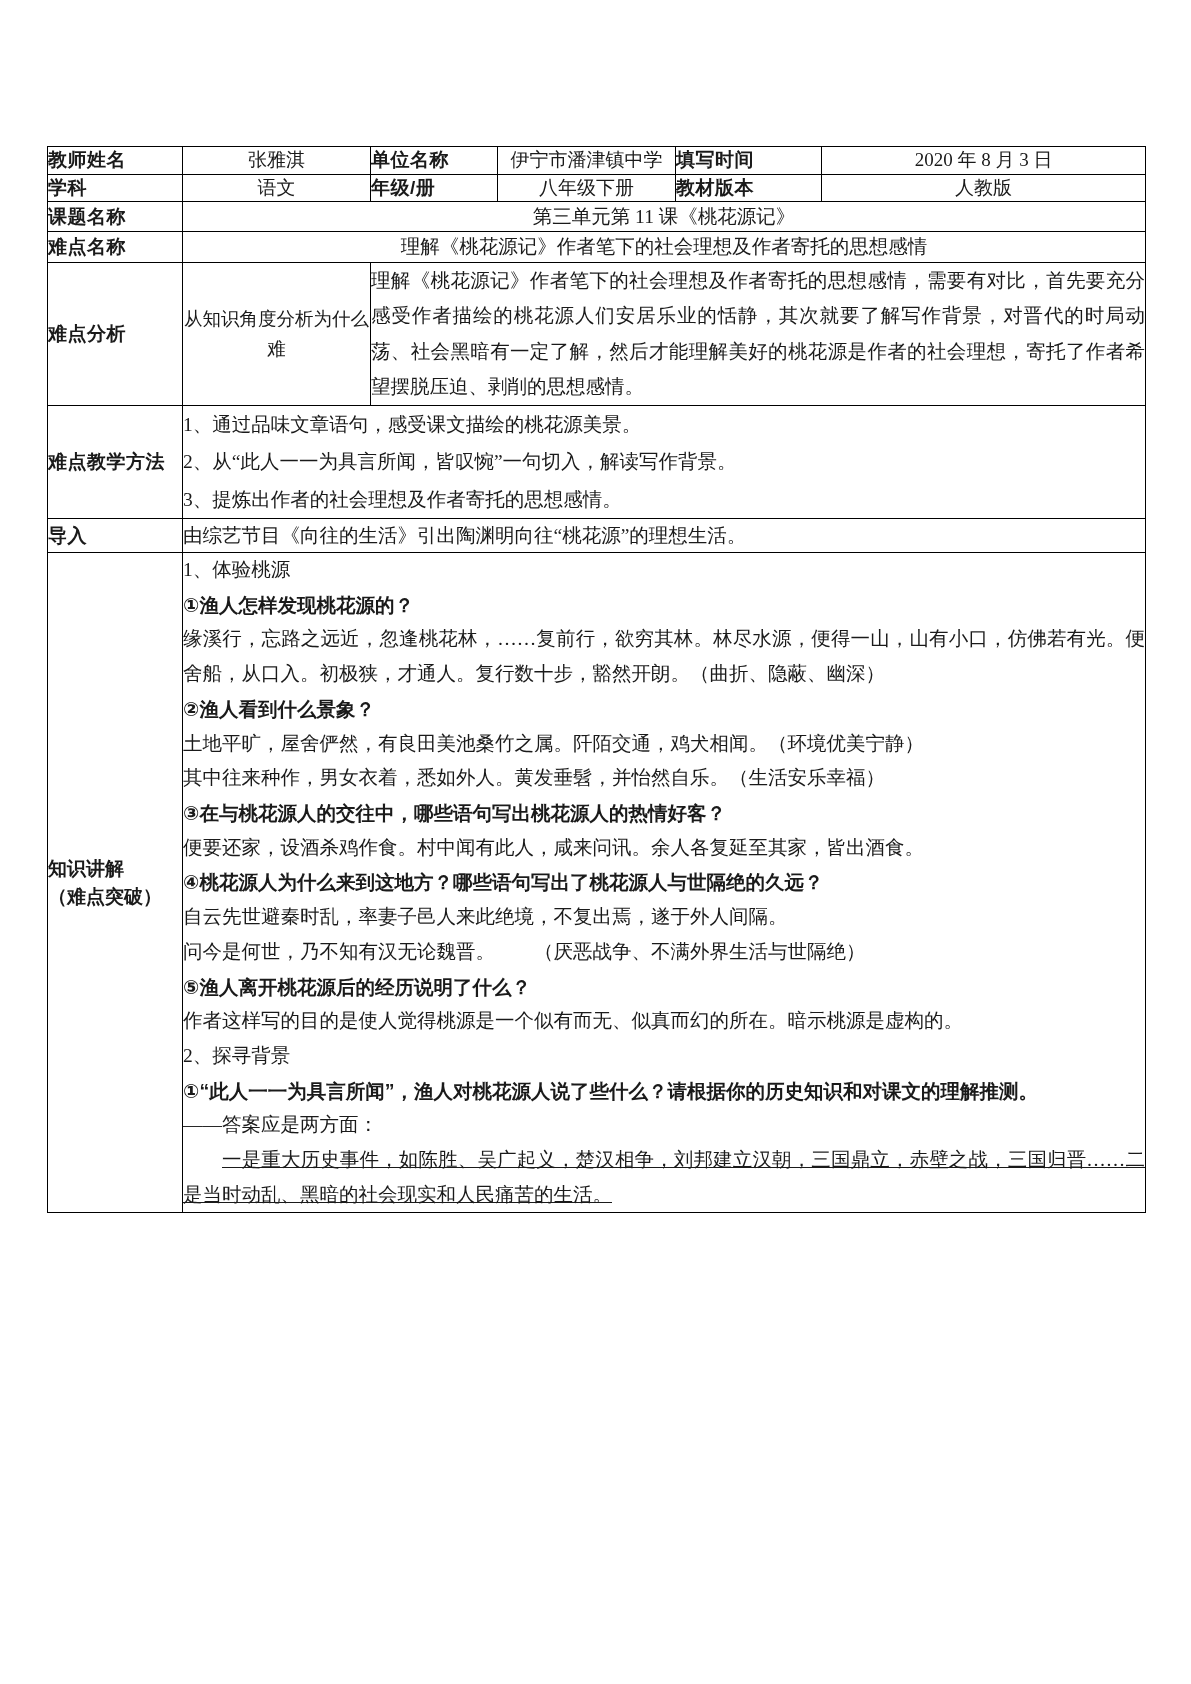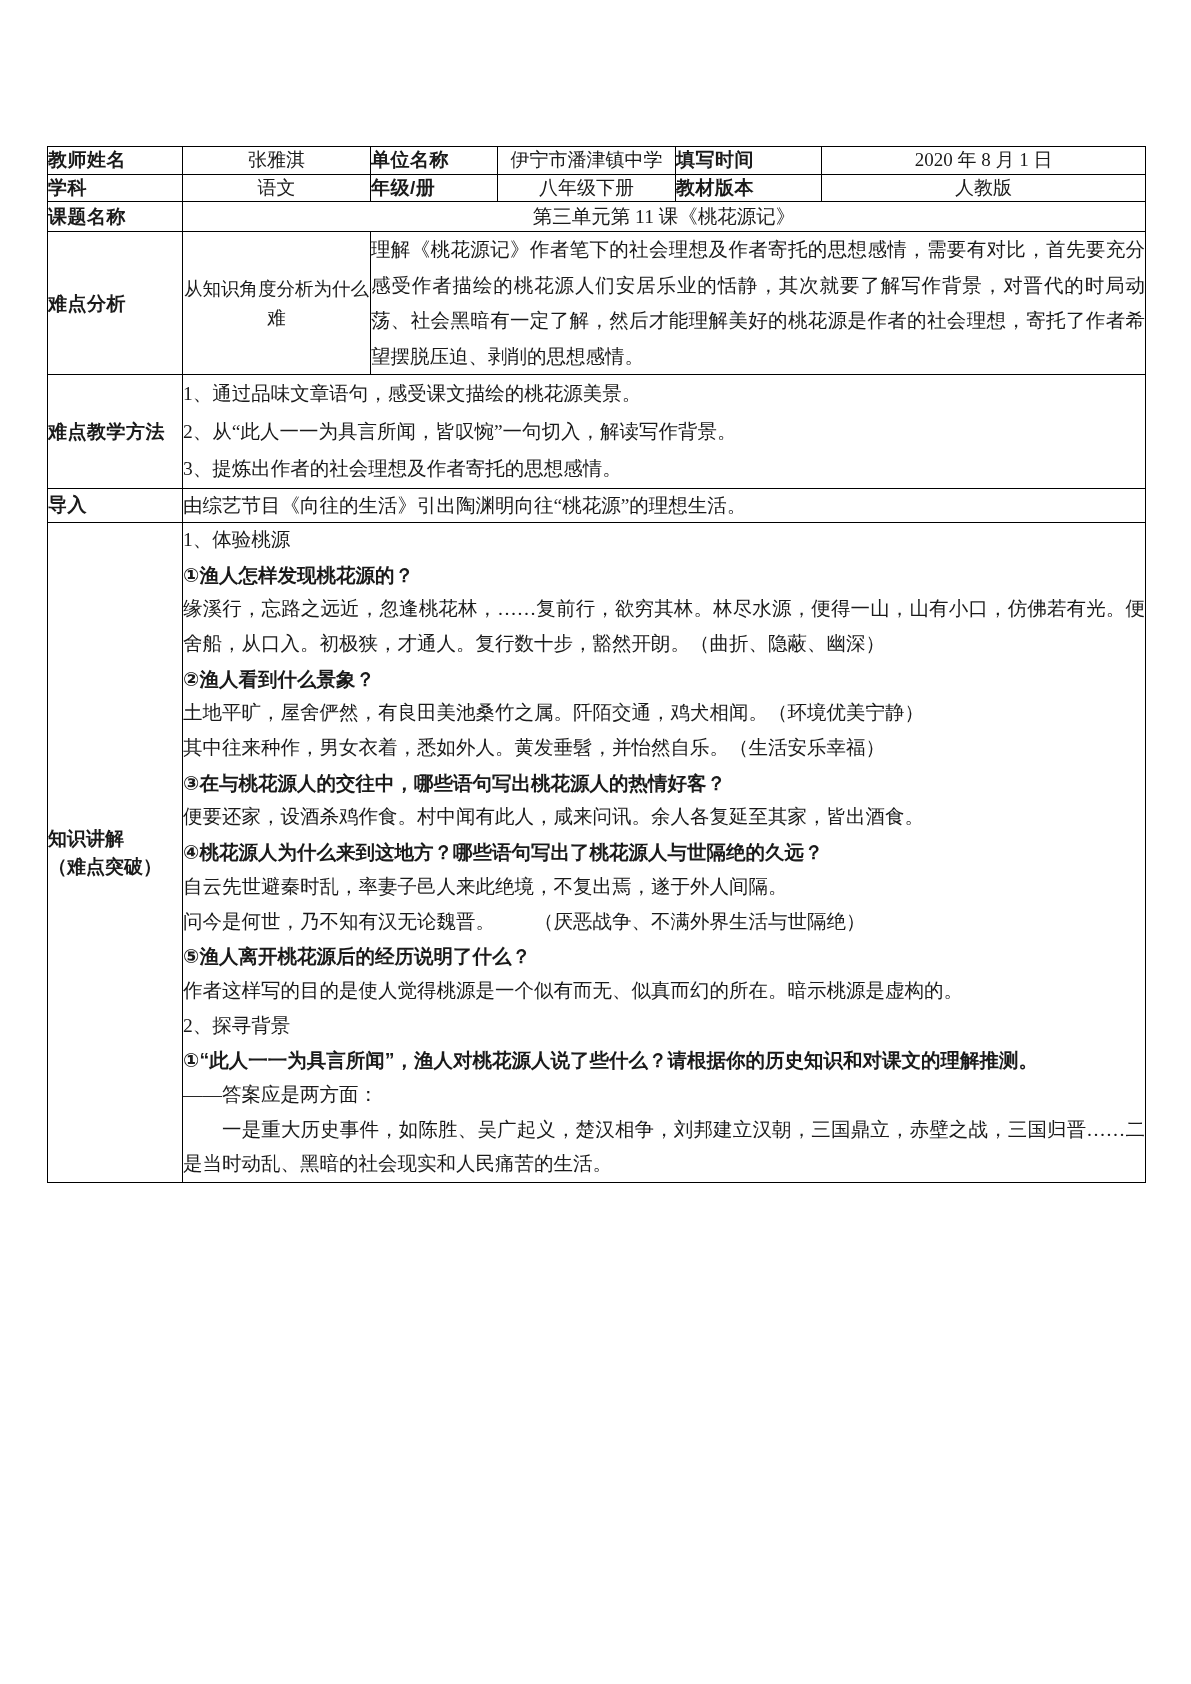--- a/index.html
+++ b/index.html
@@ -111,21 +111,21 @@
     text-justify: inter-ideograph;
   }
   .content-body .q {
     font-family: "Liberation Sans", "DejaVu Sans", sans-serif;
     font-weight: bold;
     font-size: 19.5px;
   }
   .content-body .plain {
     font-family: "Liberation Serif", "DejaVu Serif", serif;
   }
-  .content-body .indent { text-indent: 2em; }
+  .content-body .indent { text-indent: 2em; text-decoration: underline; }
   .content-body p { margin: 0; }
   .cell-knowledge-label {
     vertical-align: top;
     padding-top: 14px;
   }
 </style>
 </head>
 <body>
 
 <div class="page">
@@ -139,37 +139,41 @@
       <col style="width:324px">
     </colgroup>
     <tbody>
 
       <tr>
         <td class="lbl">教师姓名</td>
         <td class="val">张雅淇</td>
         <td class="lbl">单位名称</td>
         <td class="val">伊宁市潘津镇中学</td>
         <td class="lbl">填写时间</td>
-        <td class="val">2020 年 8 月 1 日</td>
+        <td class="val">2020 年 8 月 3 日</td>
       </tr>
 
       <tr>
         <td class="lbl">学科</td>
         <td class="val">语文</td>
         <td class="lbl">年级/册</td>
         <td class="val">八年级下册</td>
         <td class="lbl">教材版本</td>
         <td class="val">人教版</td>
       </tr>
 
       <tr>
         <td class="lbl">课题名称</td>
         <td class="val-center-big" colspan="5">第三单元第 11 课《桃花源记》</td>
       </tr>
 
+      <tr>
+        <td class="lbl">难点名称</td>
+        <td class="val-center-big" colspan="5">理解《桃花源记》作者笔下的社会理想及作者寄托的思想感情</td>
+      </tr>
 
       <tr>
         <td class="lbl">难点分析</td>
         <td class="sublbl">从知识角度分析为什么难</td>
         <td class="para" colspan="4">理解《桃花源记》作者笔下的社会理想及作者寄托的思想感情，需要有对比，首先要充分感受作者描绘的桃花源人们安居乐业的恬静，其次就要了解写作背景，对晋代的时局动荡、社会黑暗有一定了解，然后才能理解美好的桃花源是作者的社会理想，寄托了作者希望摆脱压迫、剥削的思想感情。</td>
       </tr>
 
       <tr>
         <td class="lbl">难点教学方法</td>
         <td class="method-list" colspan="5" id="methods-cell">

